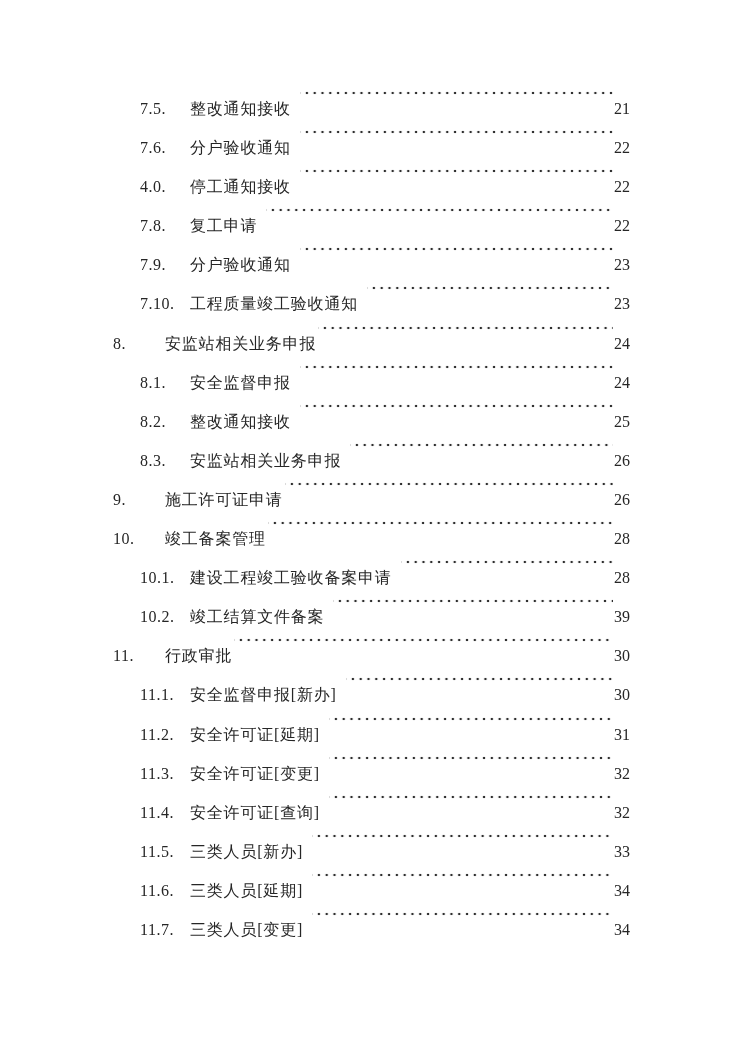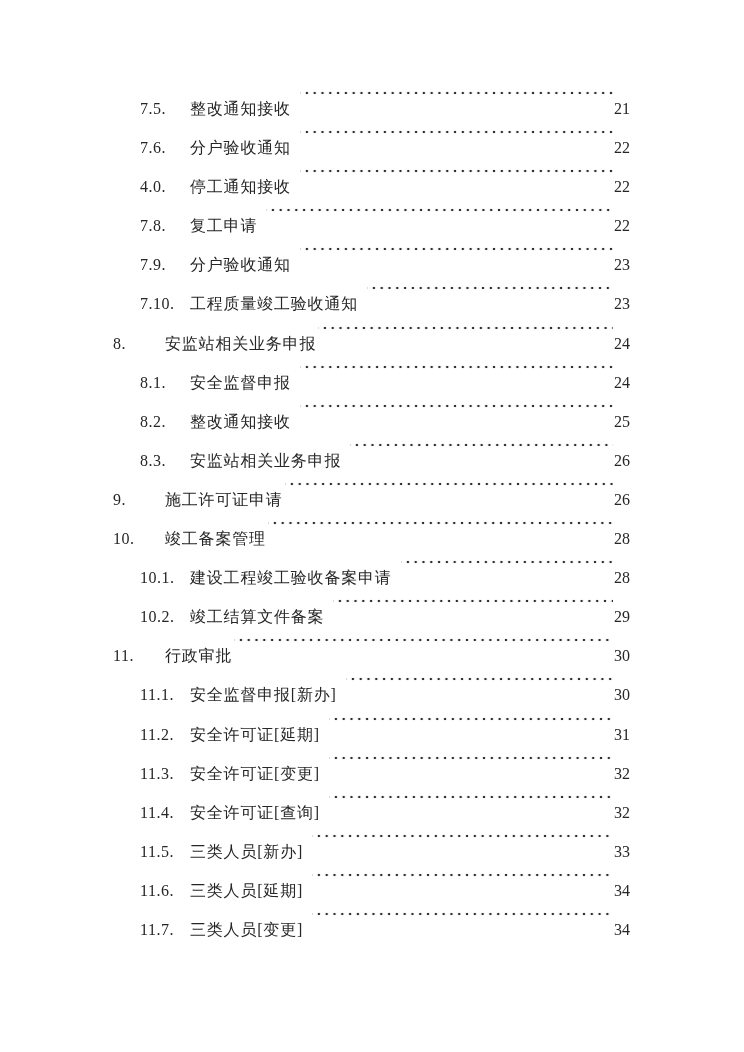--- a/index.html
+++ b/index.html
@@ -149,21 +149,21 @@
       <div class="toc-row level-2">
     <span class="num">10.1.</span>
     <span class="title">建设工程竣工验收备案申请</span>
     <span class="dots"></span>
     <span class="page-num">28</span>
   </div>
       <div class="toc-row level-2">
     <span class="num">10.2.</span>
     <span class="title">竣工结算文件备案</span>
     <span class="dots"></span>
-    <span class="page-num">29</span>
+    <span class="page-num">39</span>
   </div>
       <div class="toc-row level-1">
     <span class="num">11.</span>
     <span class="title">行政审批</span>
     <span class="dots"></span>
     <span class="page-num">30</span>
   </div>
       <div class="toc-row level-2">
     <span class="num">11.1.</span>
     <span class="title">安全监督申报[新办]</span>

